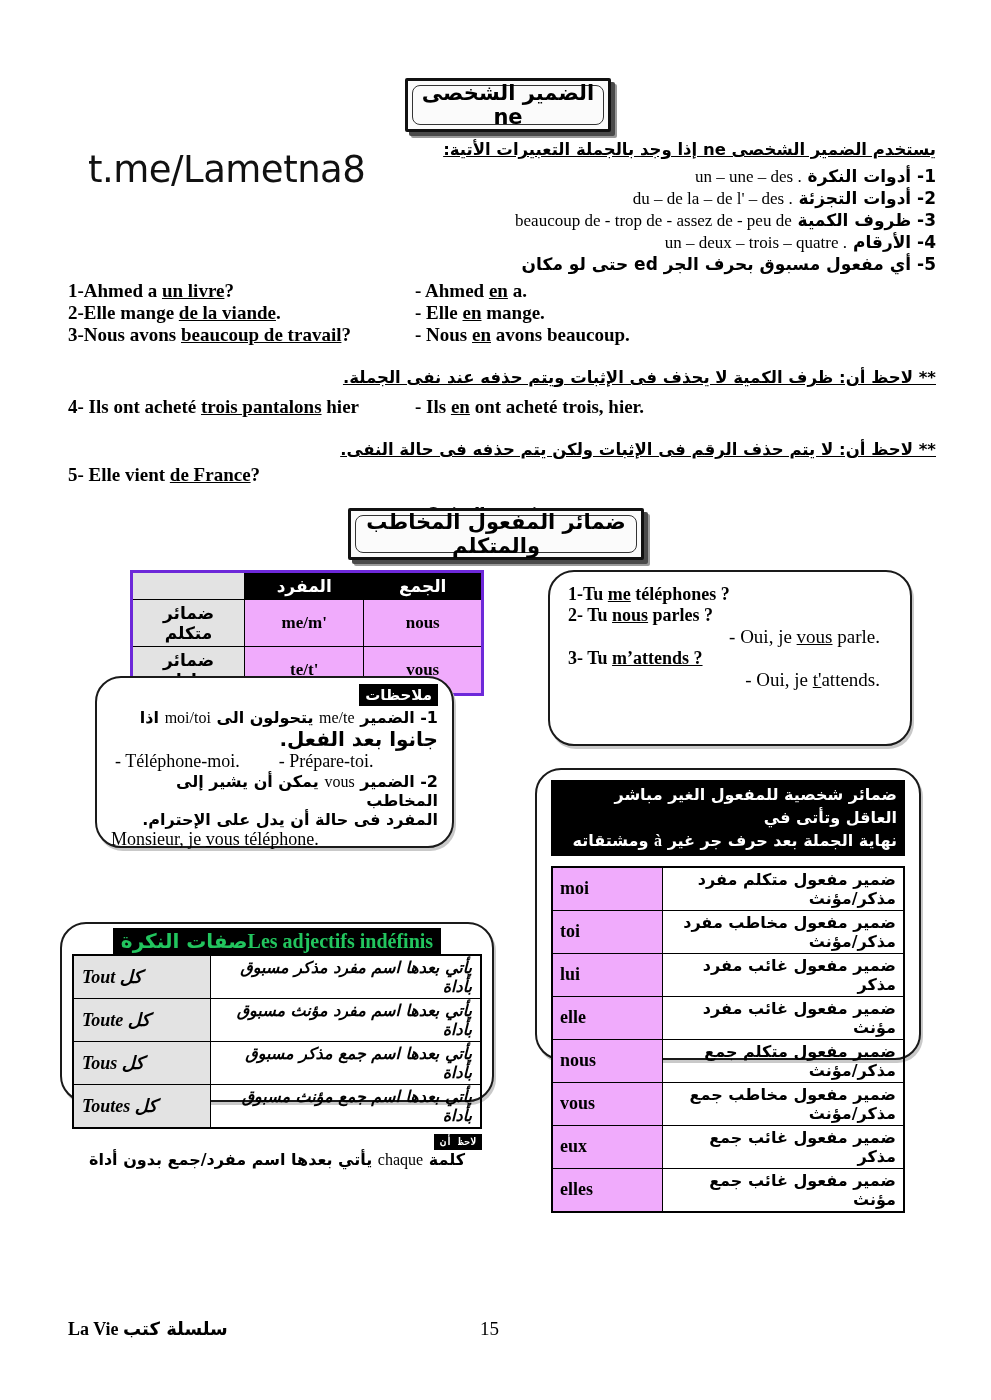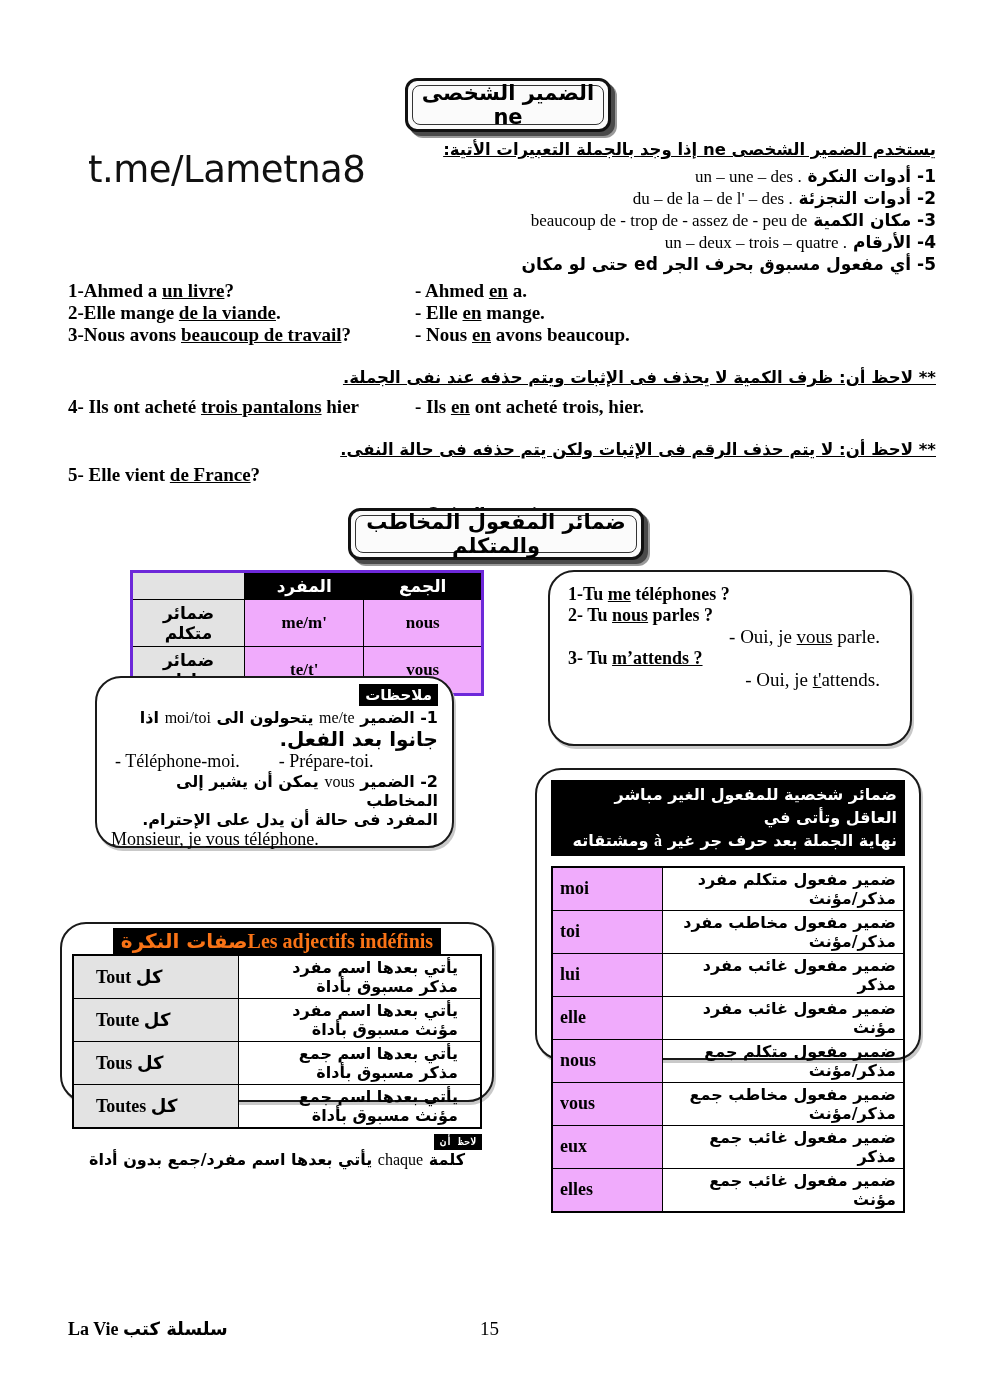--- a/index.html
+++ b/index.html
@@ -14,21 +14,21 @@
   }
   .page{position:relative;width:991px;height:1400px;}
   .ar{direction:rtl;unicode-bidi:bidi-override;font-family:"DejaVu Sans","Liberation Sans",sans-serif;font-weight:bold;}
   .u{text-decoration:underline;}
   .bold{font-weight:bold;}
 
   
   .plaque{
     position:absolute;
     border:3px solid #111;
-    border-radius:12px;
+    border-radius:2px;
     background:#fbfbfb;
     box-shadow:4px 4px 0 #4a4a4a, 6px 6px 0 #9a9a9a;
     display:flex;align-items:center;justify-content:center;
     text-align:center;
   }
   .plaque .inner{
     border:1px solid #333;border-radius:8px;
     width:calc(100% - 10px);height:calc(100% - 10px);
     display:flex;align-items:center;justify-content:center;
   }
@@ -64,40 +64,40 @@
   .tbl1 td,.tbl1 th{border:1px solid #000;text-align:center;font-size:17px;padding:3px 6px;}
   .hdr-dark{background:#000;color:#fff;}
   .cell-gray{background:#e3e3e3;}
 
   .ptable{width:100%;border:2px solid #000;}
   .ptable td{border:1px solid #000;padding:2px 7px;font-size:16px;}
   .ptable td.pn{width:95px;background:#f0abfc;font-weight:bold;font-size:18px;text-align:left;}
   .ptable td.pd{text-align:right;}
 
   .atable{width:100%;border:2px solid #000;}
-  .atable td{border:1px solid #000;padding:2px 22px;font-size:16px;}
+  .atable td{border:1px solid #000;padding:2px 8px;font-size:16px;font-style:italic;}
   .atable td.an{width:120px;background:#e3e3e3;font-weight:bold;font-size:18px;text-align:left;direction:rtl;}
   .atable td.an .lat{direction:ltr;unicode-bidi:embed;font-family:"Liberation Serif",serif;}
   .atable td.ad{text-align:right;}
 
   
   .banner{
     background:#000;color:#fff;display:inline-block;
     padding:2px 6px;font-weight:bold;
   }
   .banner-block{
     background:#000;color:#fff;font-weight:bold;
     padding:3px 8px;font-size:16px;direction:rtl;text-align:right;
     font-family:"DejaVu Sans","Liberation Sans",sans-serif;
     line-height:1.45;
   }
   .banner-block .lat{direction:ltr;unicode-bidi:embed;font-family:"Liberation Serif",serif;}
 
   .tbl-title{
-    background:#000;color:#f97316;text-align:left;
+    background:#000;color:#22c55e;text-align:left;
     font-size:20px;font-weight:bold;padding:1px 8px;
     display:inline-block;direction:rtl;
   }
   .tbl-title .lat{direction:ltr;unicode-bidi:embed;font-family:"Liberation Serif",serif;}
 
   
   .footer-left{position:absolute;font-size:18px;font-weight:bold;direction:rtl;}
   .footer-left .lat{direction:ltr;unicode-bidi:embed;font-family:"Liberation Serif",serif;}
   .footer-page{position:absolute;font-size:19px;}
 </style>
@@ -121,21 +121,21 @@
     <span>أدوات النكرة</span>
     <span class="lat">un – une – des .</span>
   </div>
   <div class="line mixline ar" style="right:55px;top:188px;">
     <span>2-</span>
     <span>أدوات التجزئة</span>
     <span class="lat">du – de la – de l' – des .</span>
   </div>
   <div class="line mixline ar" style="right:55px;top:210px;">
     <span>3-</span>
-    <span>مكان الكمية</span>
+    <span>ظروف الكمية</span>
     <span class="lat">beaucoup de - trop de - assez de - peu de</span>
   </div>
   <div class="line mixline ar" style="right:55px;top:232px;">
     <span>4-</span>
     <span>الأرقام</span>
     <span class="lat">un – deux – trois – quatre .</span>
   </div>
   <div class="line mixline ar" style="right:55px;top:254px;">
     <span>5-</span>
     <span>أي مفعول مسبوق بحرف الجر de حتى لو مكان</span>

